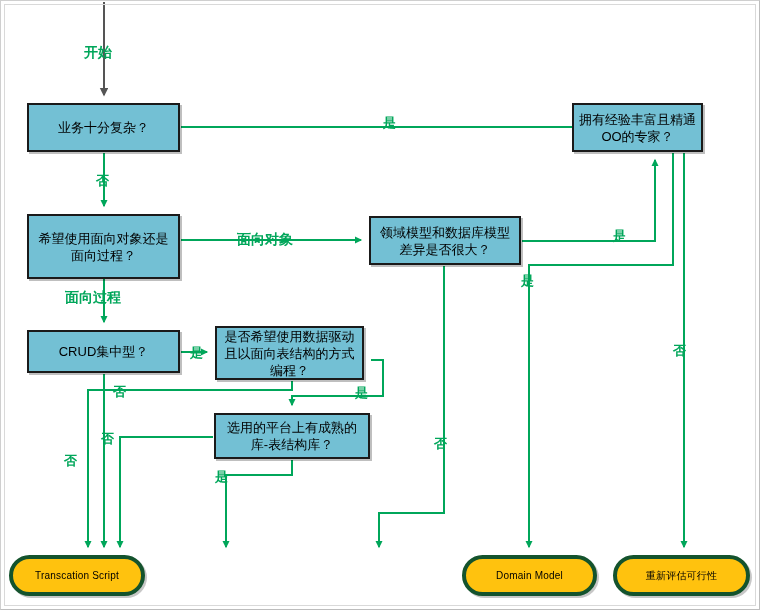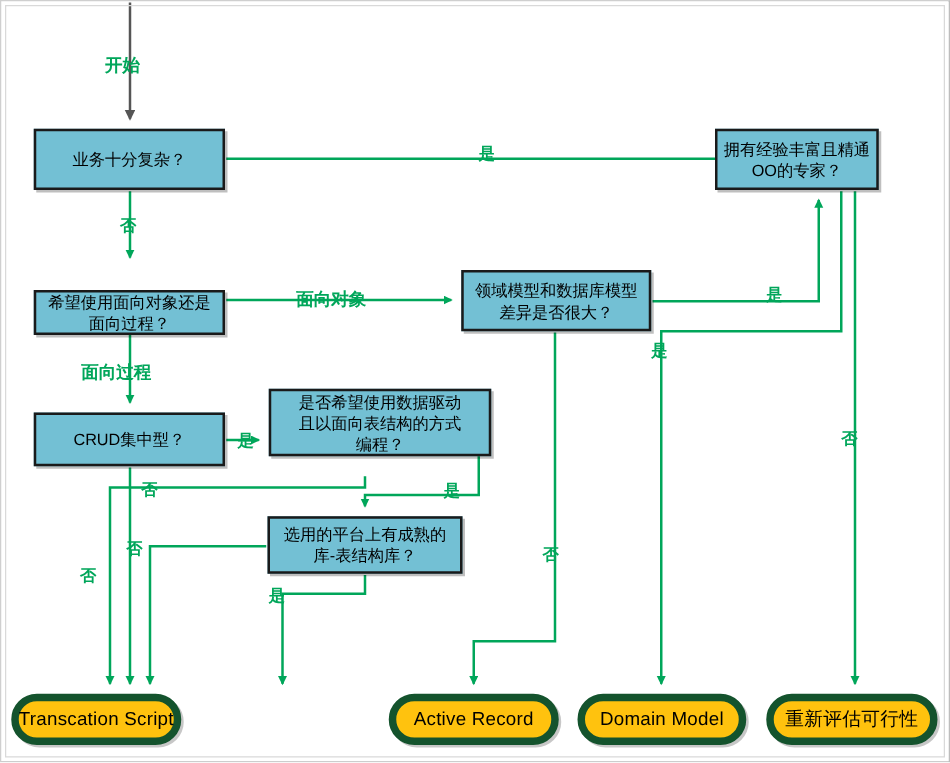--- a/index.html
+++ b/index.html
@@ -53,24 +53,24 @@
   .decision {
     background: #73c0d4;
     border: 2px solid #1a1a1a;
     box-shadow: 2px 2px 0 rgba(0,0,0,0.25);
     font-size: 13px;
     line-height: 17px;
     letter-spacing: 0px;
   }
   .terminal {
     background: #ffc20e;
-    border: 6px solid #14532d;
+    border: 4px solid #14532d;
     border-radius: 22px;
     box-shadow: 2px 2px 0 rgba(0,0,0,0.22);
-    font-size: 15px;
+    font-size: 10px;
     letter-spacing: 0.2px;
   }
   .edge-label {
     position: absolute;
     color: #00a65a;
     font-weight: bold;
     font-size: 13px;
     white-space: nowrap;
     line-height: 14px;
   }
@@ -123,52 +123,49 @@
       <path d="M213,437 L120,437 L120,547" marker-end="url(#arrow-green)"></path>
 
       <path d="M292,460 L292,475 L226,475 L226,547" marker-end="url(#arrow-green)"></path>
     </g>
   </svg>
 
   <div class="node decision" style="left:27px; top:103px; width:153px; height:49px;text-align:center;">
     <span class="node-text">业务十分复杂？</span>
   </div>
 
-  <div class="node decision" style="left:27px; top:232px; width:153px; height:36px;">
+  <div class="node decision" style="left:27px; top:214px; width:153px; height:65px;">
     <span class="node-text">希望使用面向对象还是<br>面向过程？</span>
   </div>
 
   <div class="node decision" style="left:572px; top:103px; width:131px; height:49px;">
     <span class="node-text">拥有经验丰富且精通<br>OO的专家？</span>
   </div>
 
   <div class="node decision" style="left:369px; top:216px; width:152px; height:49px;">
     <span class="node-text">领域模型和数据库模型<br>差异是否很大？</span>
   </div>
 
   <div class="node decision" style="left:27px; top:330px; width:153px; height:43px;">
     <span class="node-text">CRUD集中型？</span>
   </div>
 
-  <div class="node decision" style="left:215px; top:311px; width:178px; height:54px;text-align:center;">
+  <div class="node decision" style="left:215px; top:326px; width:149px; height:54px;text-align:center;">
     <span class="node-text">是否希望使用数据驱动<br>且以面向表结构的方式<br>编程？</span>
   </div>
 
   <div class="node decision" style="left:214px; top:413px; width:156px; height:46px;">
     <span class="node-text">选用的平台上有成熟的<br>库-表结构库？</span>
   </div>
 
   <div class="node terminal" style="left:9px; top:555px; width:136px; height:41px;">
     <span>Transcation Script</span>
   </div>
 
 
-  <div class="node terminal" style="left:311px; top:555px; width:136px; height:41px;">
-    <span>Active Record</span>
-  </div>
 
   <div class="node terminal" style="left:462px; top:555px; width:135px; height:41px;">
     <span>Domain Model</span>
   </div>
 
   <div class="node terminal" style="left:613px; top:555px; width:137px; height:41px;font-family:Liberation Mono, monospace;">
     <span>重新评估可行性</span>
   </div>
 
   <span class="edge-label cn-big" style="left:84px; top:45px;">开始</span>

